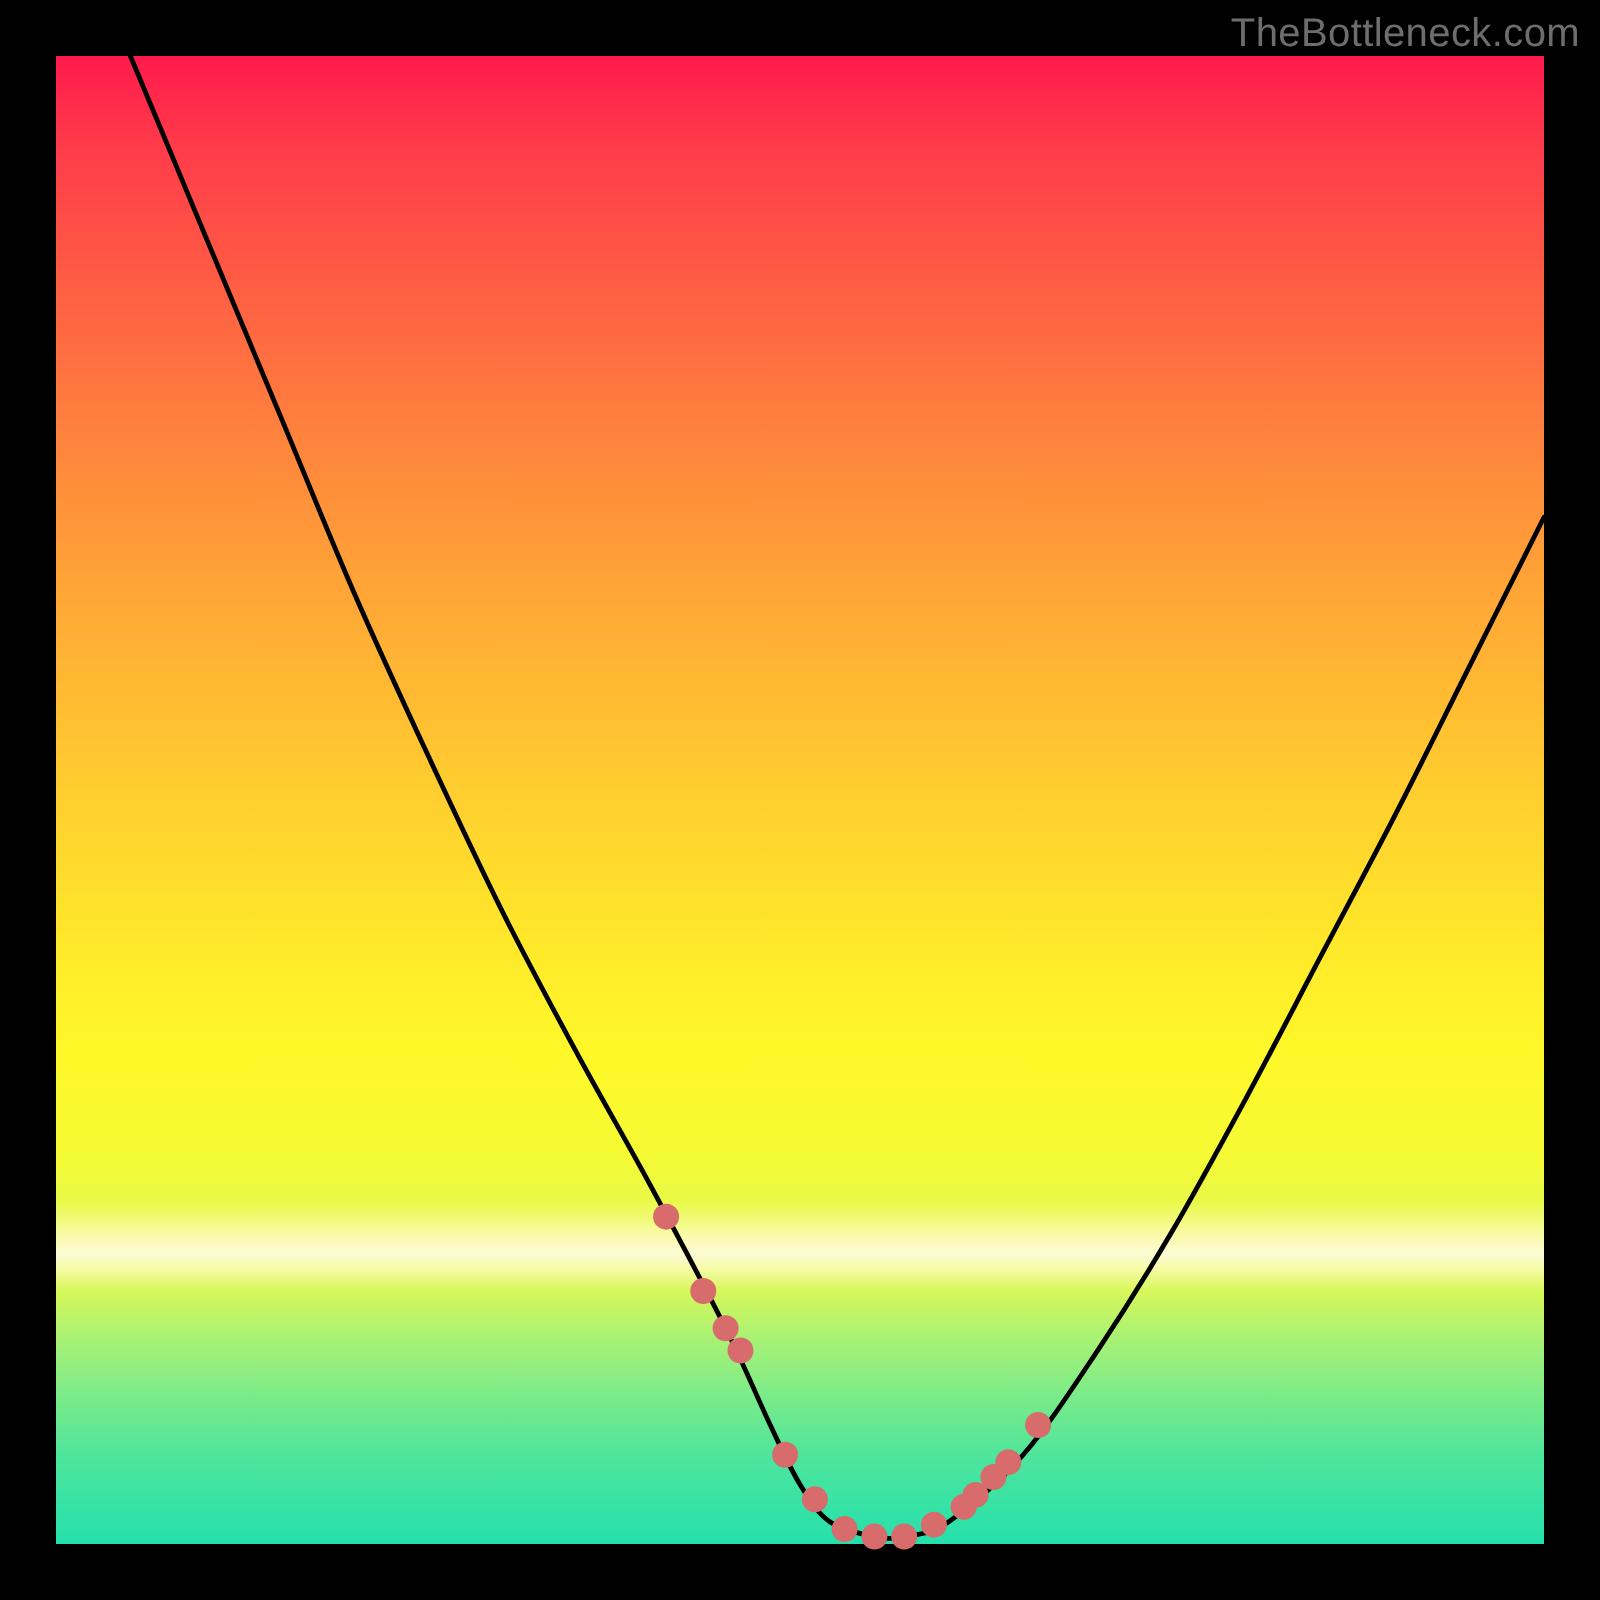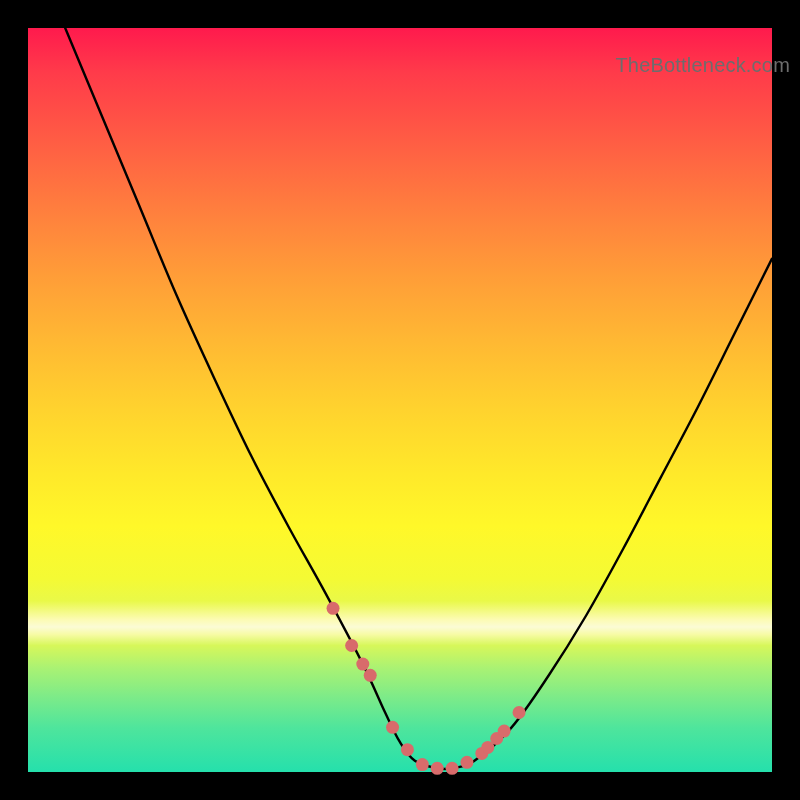--- a/index.html
+++ b/index.html
@@ -42,21 +42,20 @@
   }
   .watermark {
     position: absolute;
     top: 6px;
     right: 10px;
     color: #6d6d6d;
     font-size: 20px;
     font-weight: 500;
     letter-spacing: 0.2px;
     pointer-events: none;
-    margin-top: 48px;
   }
   svg.curve {
     position: absolute;
     left: 0;
     top: 0;
     width: 744px;
     height: 744px;
     overflow: visible;
     pointer-events: none;
   }

